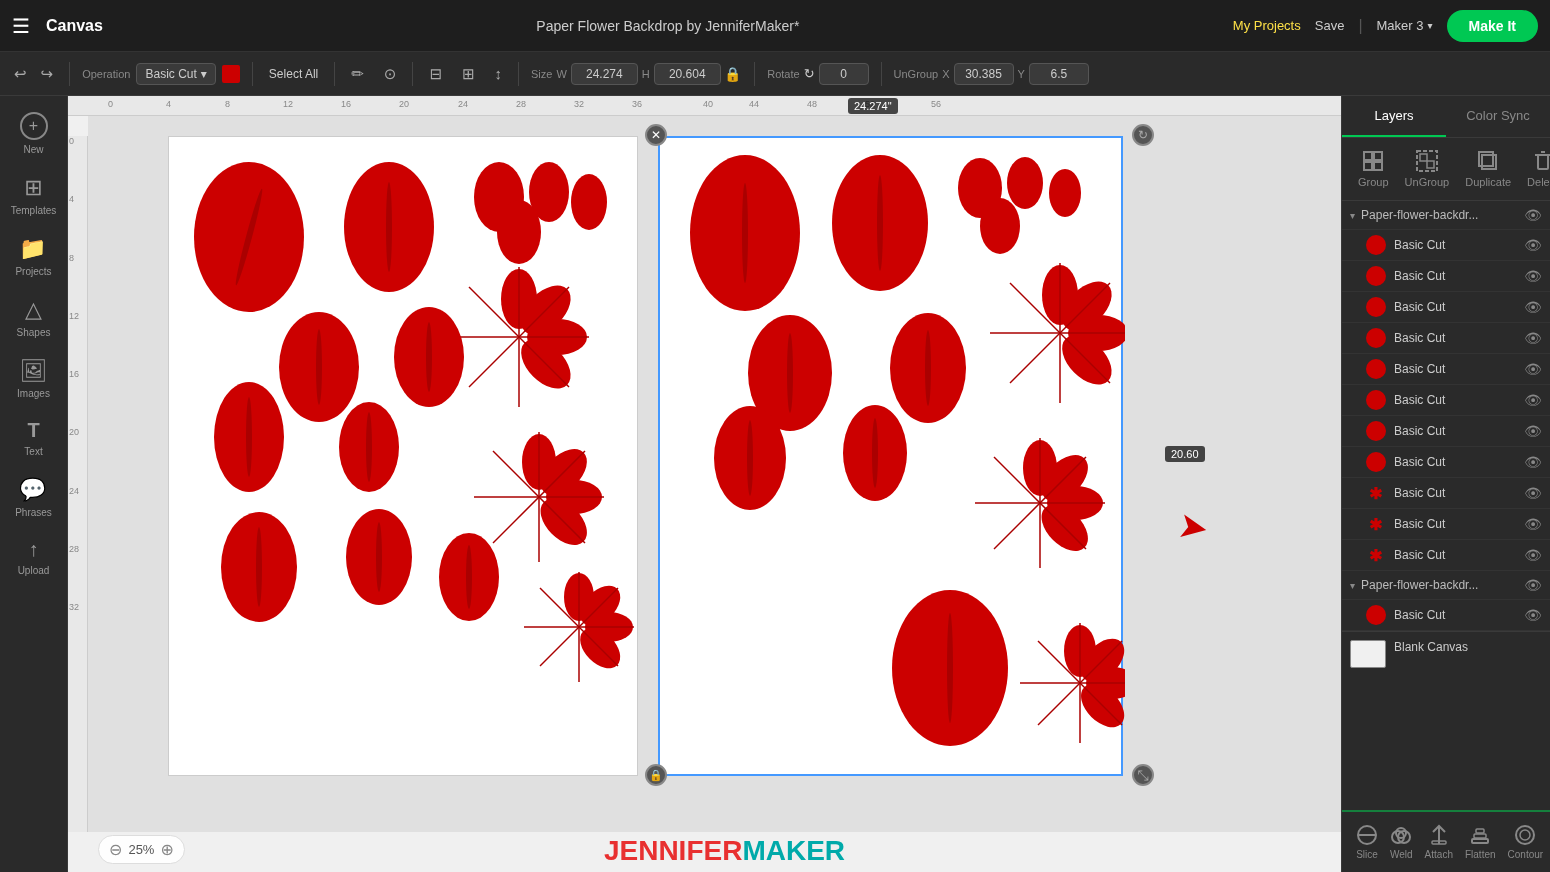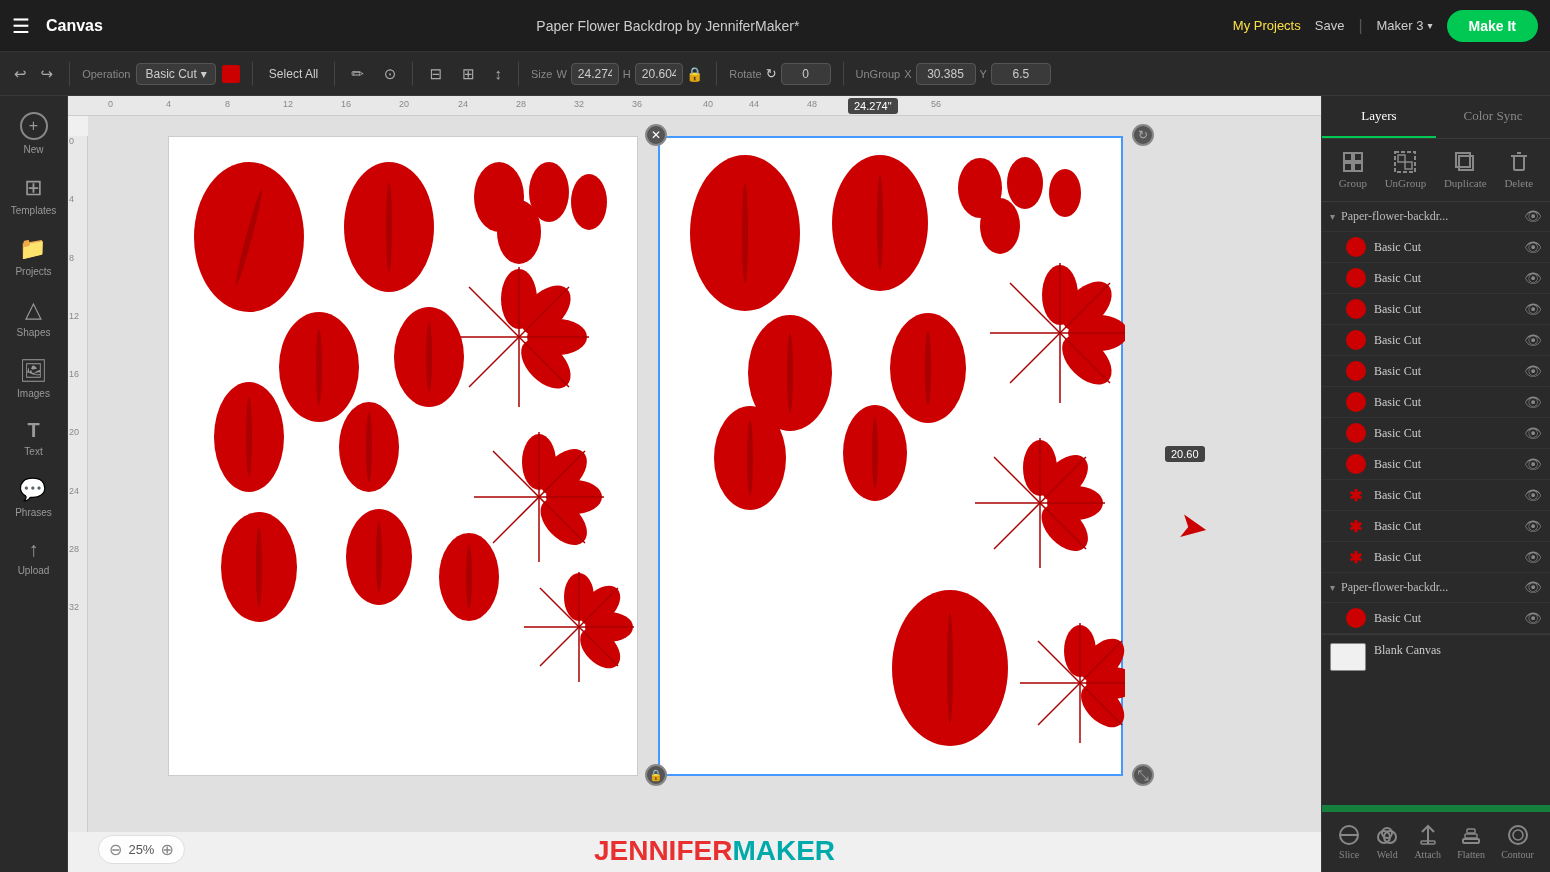--- a/index.html
+++ b/index.html
@@ -24,21 +24,21 @@
       border-radius: 4px; padding: 3px 8px; cursor: pointer; font-size: 12px; color: #ccc;
     }
     .color-swatch { width: 18px; height: 18px; background: #e00; border-radius: 2px; }
     .toolbar-icon-btn {
       background: none; border: none; color: #aaa; cursor: pointer; padding: 4px; font-size: 15px;
       display: flex; align-items: center;
     }
     .size-input-group { display: flex; align-items: center; gap: 4px; }
     .size-input {
       background: #3a3a3a; border: 1px solid #555; border-radius: 4px;
-      color: #ccc; font-size: 12px; width: 48px; padding: 3px 6px; text-align: center;
+      color: #ccc; font-size: 12px; width: 67px; padding: 3px 6px; text-align: center;
     }
     .lock-icon { color: #888; font-size: 14px; }
     .position-input {
       background: #3a3a3a; border: 1px solid #555; border-radius: 4px;
       color: #ccc; font-size: 12px; width: 60px; padding: 3px 6px; text-align: center;
     }
 
     
     #main { display: flex; height: calc(872px - 52px - 44px); }
 
@@ -81,22 +81,22 @@
       border: 1px solid #ddd; font-size: 13px; color: #555;
     }
     .zoom-btn { cursor: pointer; font-size: 16px; color: #888; background: none; border: none; }
 
     
     .ruler-mark { position: absolute; font-size: 9px; color: #888; top: 3px; }
     .ruler-mark-v { position: absolute; font-size: 9px; color: #888; left: 1px; }
 
     
     #right-panel {
-      width: 229px; background: #2a2a2a; border-left: 1px solid #3a3a3a;
-      display: flex; flex-direction: column; font-family: Liberation Serif, serif;
+      width: 209px; background: #2a2a2a; border-left: 1px solid #3a3a3a;
+      display: flex; flex-direction: column;
     }
     #right-panel-tabs {
       display: flex; border-bottom: 1px solid #3a3a3a;
     }
     .panel-tab {
       flex: 1; text-align: center; padding: 12px 0; font-size: 13px; color: #888;
       cursor: pointer; border-bottom: 2px solid transparent;
     }
     .panel-tab.active { color: #fff; border-bottom-color: #00c853; }
 
@@ -140,21 +140,21 @@
       display: flex; align-items: flex-start; padding: 8px; gap: 8px;
       border-top: 1px solid #3a3a3a; cursor: pointer;
     }
     .blank-canvas-thumb {
       width: 36px; height: 28px; background: #f0f0f0; border: 1px solid #888; border-radius: 2px;
     }
     .blank-canvas-label { color: #ccc; font-size: 12px; }
 
     
     #bottom-panel-actions {
-      display: flex; justify-content: space-around; padding: 8px; border-top: 7px solid #15803d;
+      display: flex; justify-content: space-around; padding: 8px; border-top: 2px solid #15803d;
       background: #2a2a2a;
     }
     .bottom-action {
       display: flex; flex-direction: column; align-items: center; gap: 3px;
       color: #888; font-size: 10px; cursor: pointer; padding: 4px 6px;
     }
     .selection-handle {
       position: absolute; width: 22px; height: 22px; background: #fff;
       border: 2px solid #888; border-radius: 50%; cursor: pointer;
       display: flex; align-items: center; justify-content: center; font-size: 12px; color: #555;

